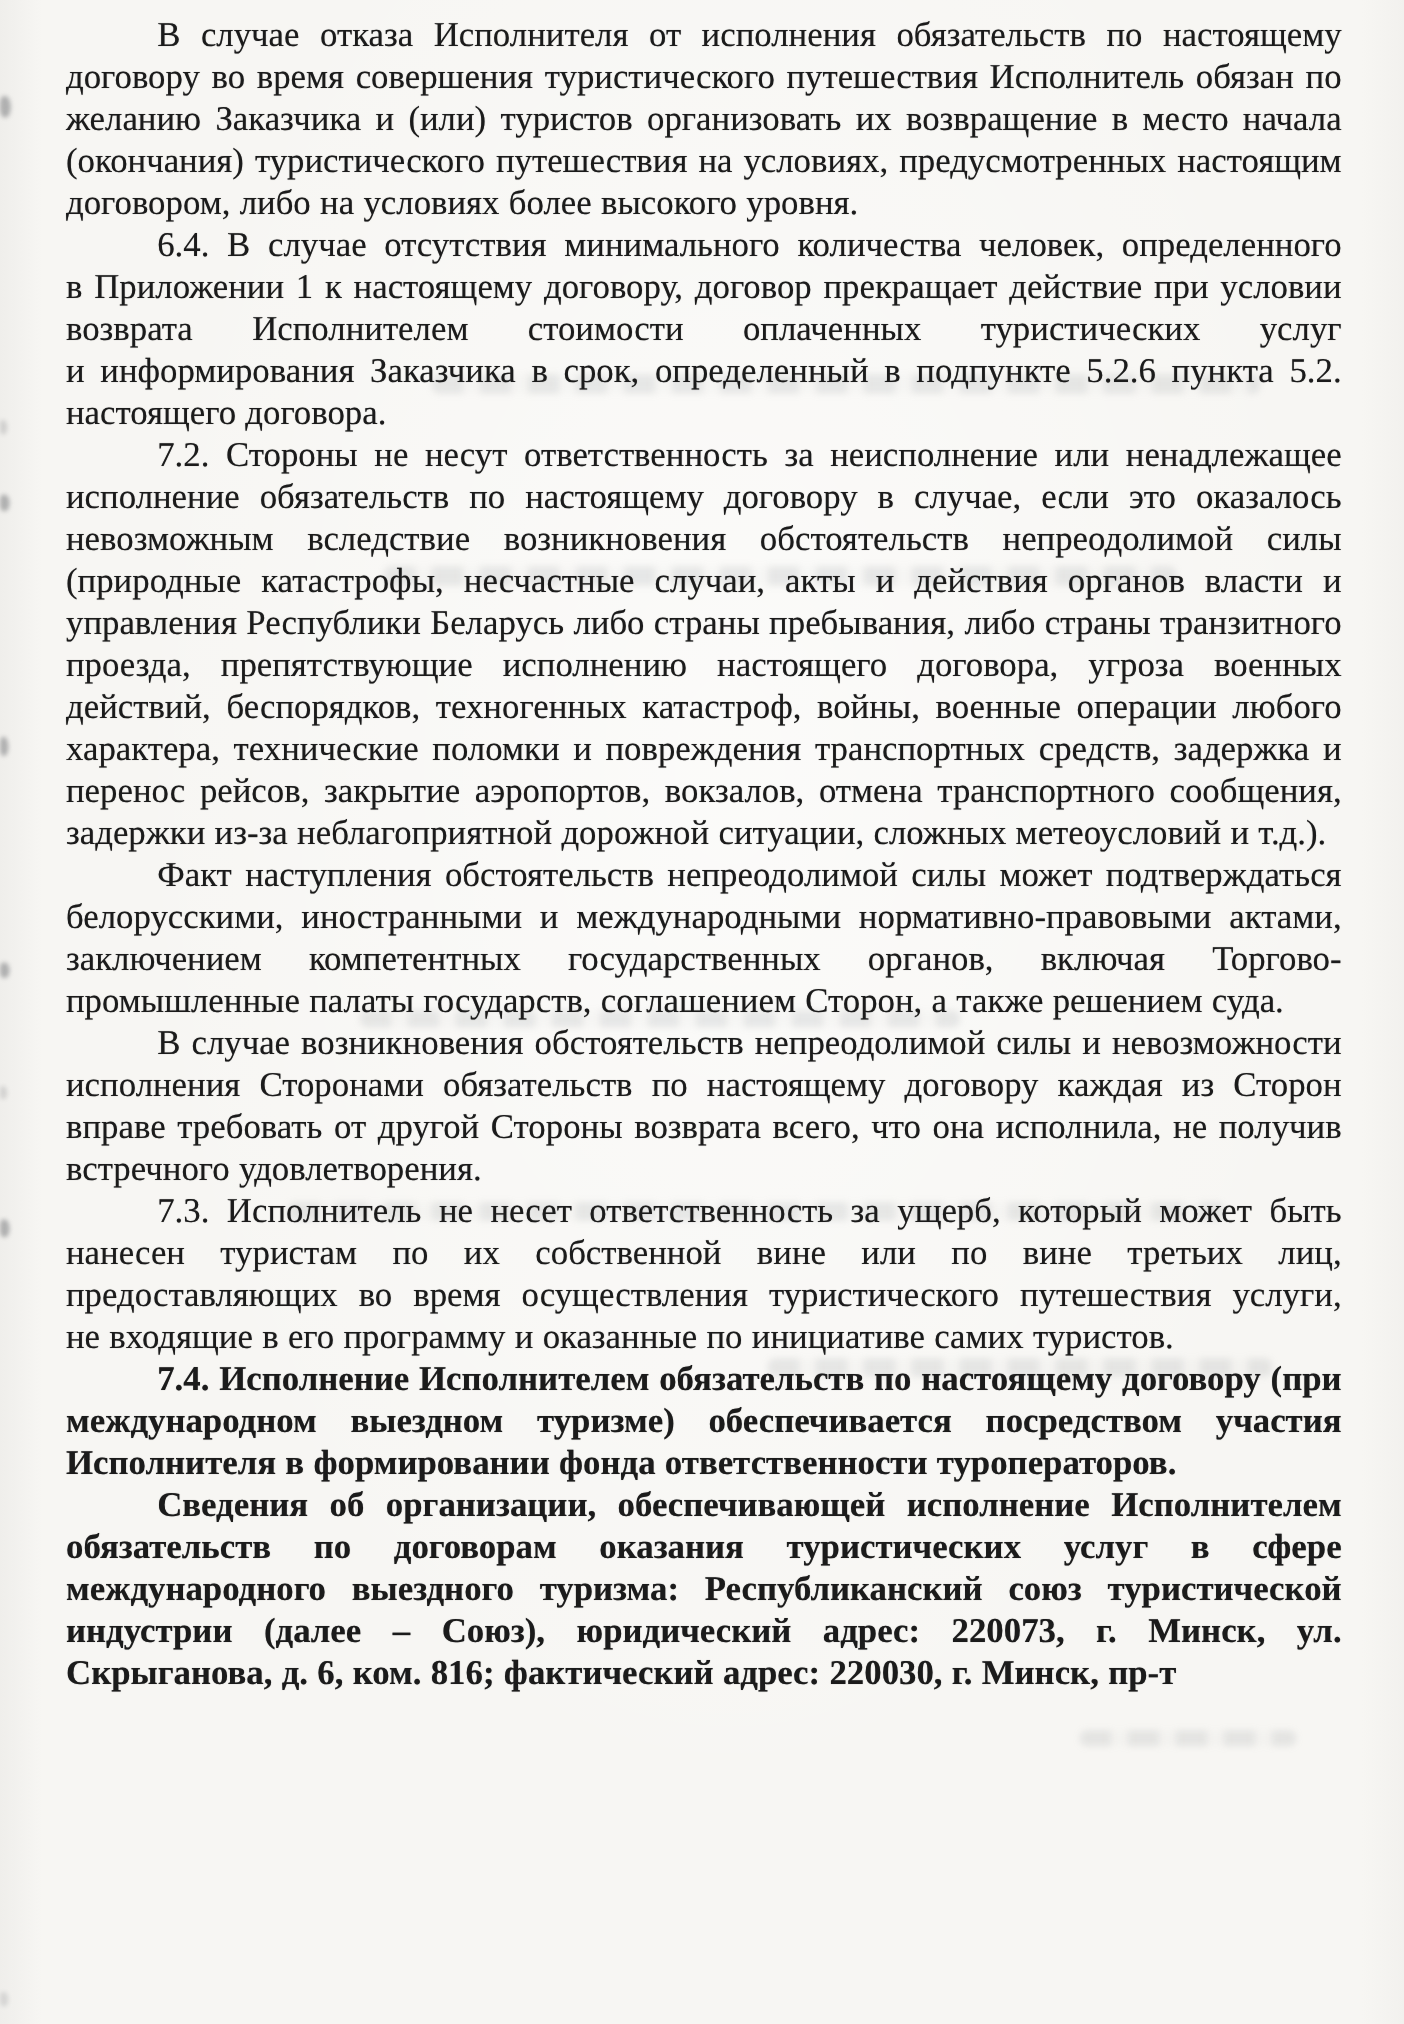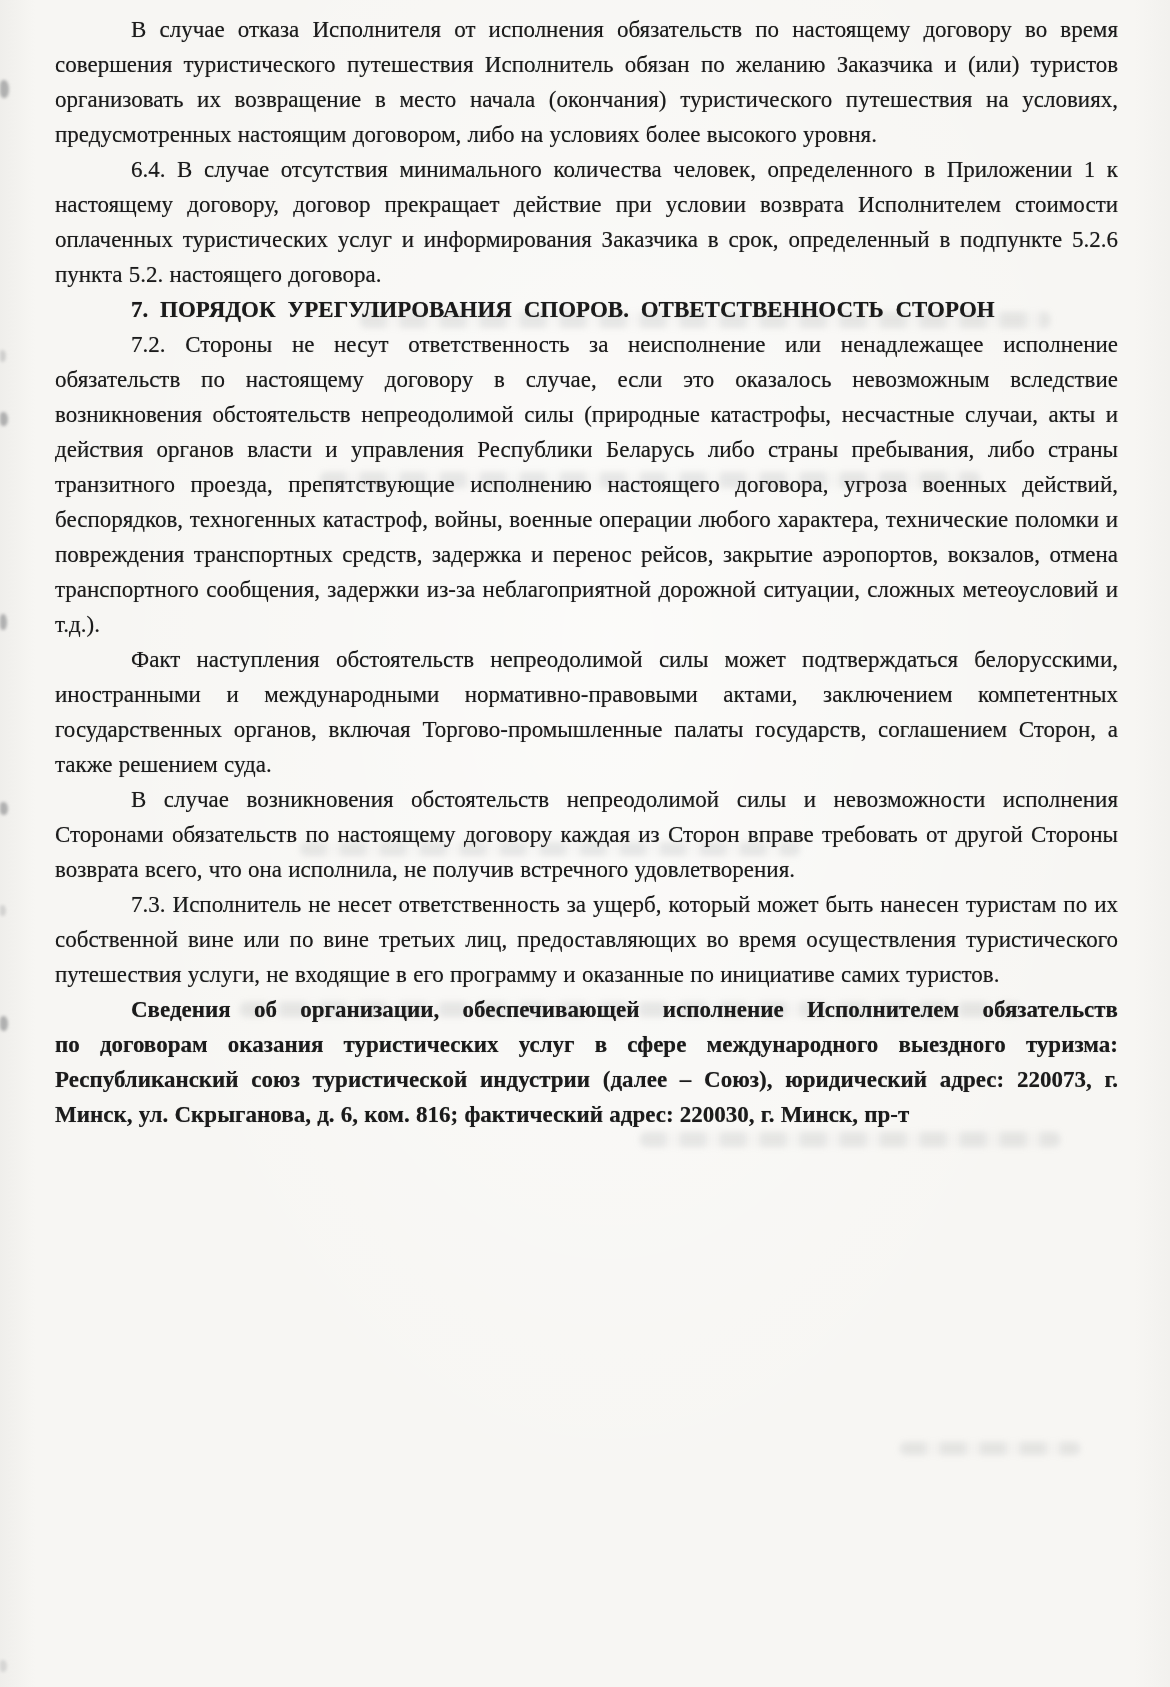--- a/index.html
+++ b/index.html
@@ -21,21 +21,21 @@
     color: #1b1b1b;
   }
   .content {
     position: absolute;
     left: 55px;
     top: 12px;
     width: 1063px;
   }
   p.para {
     margin: 0;
-    font-size: 23px;
+    font-size: 29px;
     line-height: 35px;
     text-align: justify;
     text-indent: 76px;
     text-shadow: 0 0 0.7px rgba(25,25,25,0.55);
     word-spacing: 0.5px;
   }
   p.para.bold, p.para.heading {
     font-weight: bold;
   }
   p.para.heading {
@@ -80,21 +80,21 @@
   <div class="smudge" style="top:412px; width:8px;  height:14px;"></div>
   <div class="smudge" style="top:614px; width:7px;  height:16px;"></div>
   <div class="smudge" style="top:802px; width:8px;  height:13px;"></div>
   <div class="smudge" style="top:905px; width:6px;  height:11px; opacity:.45;"></div>
   <div class="smudge" style="top:1016px; width:8px; height:15px;"></div>
   <div class="smudge" style="top:1660px; width:7px; height:12px; opacity:.4;"></div>
 
   <div class="content">
       <p class="para normal">В случае отказа Исполнителя от&nbsp;исполнения обязательств по&nbsp;настоящему договору во время совершения туристического путешествия Исполнитель обязан по желанию Заказчика и&nbsp;(или) туристов организовать их возвращение в&nbsp;место начала (окончания) туристического путешествия на&nbsp;условиях, предусмотренных настоящим договором, либо на условиях более высокого уровня.</p>
       <p class="para normal">6.4.&nbsp;В случае отсутствия минимального количества человек, определенного в&nbsp;Приложении 1 к настоящему договору, договор прекращает действие при условии возврата Исполнителем стоимости оплаченных туристических услуг и&nbsp;информирования Заказчика в&nbsp;срок, определенный в&nbsp;подпункте 5.2.6 пункта 5.2. настоящего договора.</p>
-      <p class="para heading">7. ПОРЯДОК УРЕГУЛИРОВАНИЯ СПОРОВ. ОТВЕТСТВЕННОСТЬ СТОРОН</p>
       <p class="para normal">7.2.&nbsp;Стороны не&nbsp;несут ответственность за&nbsp;неисполнение или ненадлежащее исполнение обязательств по&nbsp;настоящему договору в&nbsp;случае, если это оказалось невозможным вследствие возникновения обстоятельств непреодолимой силы (природные катастрофы, несчастные случаи, акты и действия органов власти и управления Республики Беларусь либо страны пребывания, либо страны транзитного проезда, препятствующие исполнению настоящего договора, угроза военных действий, беспорядков, техногенных катастроф, войны, военные операции любого характера, технические поломки и повреждения транспортных средств, задержка и перенос рейсов, закрытие аэропортов, вокзалов, отмена транспортного сообщения, задержки из-за неблагоприятной дорожной ситуации, сложных метеоусловий и т.д.).</p>
       <p class="para normal">Факт наступления обстоятельств непреодолимой силы может подтверждаться белорусскими, иностранными и международными нормативно-правовыми актами, заключением компетентных государственных органов, включая Торгово-промышленные палаты государств, соглашением Сторон, а также решением суда.</p>
       <p class="para normal">В случае возникновения обстоятельств непреодолимой силы и&nbsp;невозможности исполнения Сторонами обязательств по&nbsp;настоящему договору каждая из&nbsp;Сторон вправе требовать от&nbsp;другой Стороны возврата всего, что она исполнила, не&nbsp;получив встречного удовлетворения.</p>
       <p class="para normal">7.3.&nbsp;Исполнитель не&nbsp;несет ответственность за&nbsp;ущерб, который может быть нанесен туристам по&nbsp;их собственной вине или по&nbsp;вине третьих лиц, предоставляющих во время осуществления туристического путешествия услуги, не&nbsp;входящие в&nbsp;его программу и оказанные по&nbsp;инициативе самих туристов.</p>
+      <p class="para bold">7.4.&nbsp;Исполнение Исполнителем обязательств по&nbsp;настоящему договору (при международном выездном туризме) обеспечивается посредством участия Исполнителя в&nbsp;формировании фонда ответственности туроператоров.</p>
       <p class="para bold">Сведения об&nbsp;организации, обеспечивающей исполнение Исполнителем обязательств по&nbsp;договорам оказания туристических услуг в сфере международного выездного туризма: Республиканский союз туристической индустрии (далее – Союз), юридический адрес: 220073, г. Минск, ул. Скрыганова, д. 6, ком. 816; фактический адрес: 220030, г. Минск, пр-т</p>
     </div>
 
 </div>
 
 </body></html>

